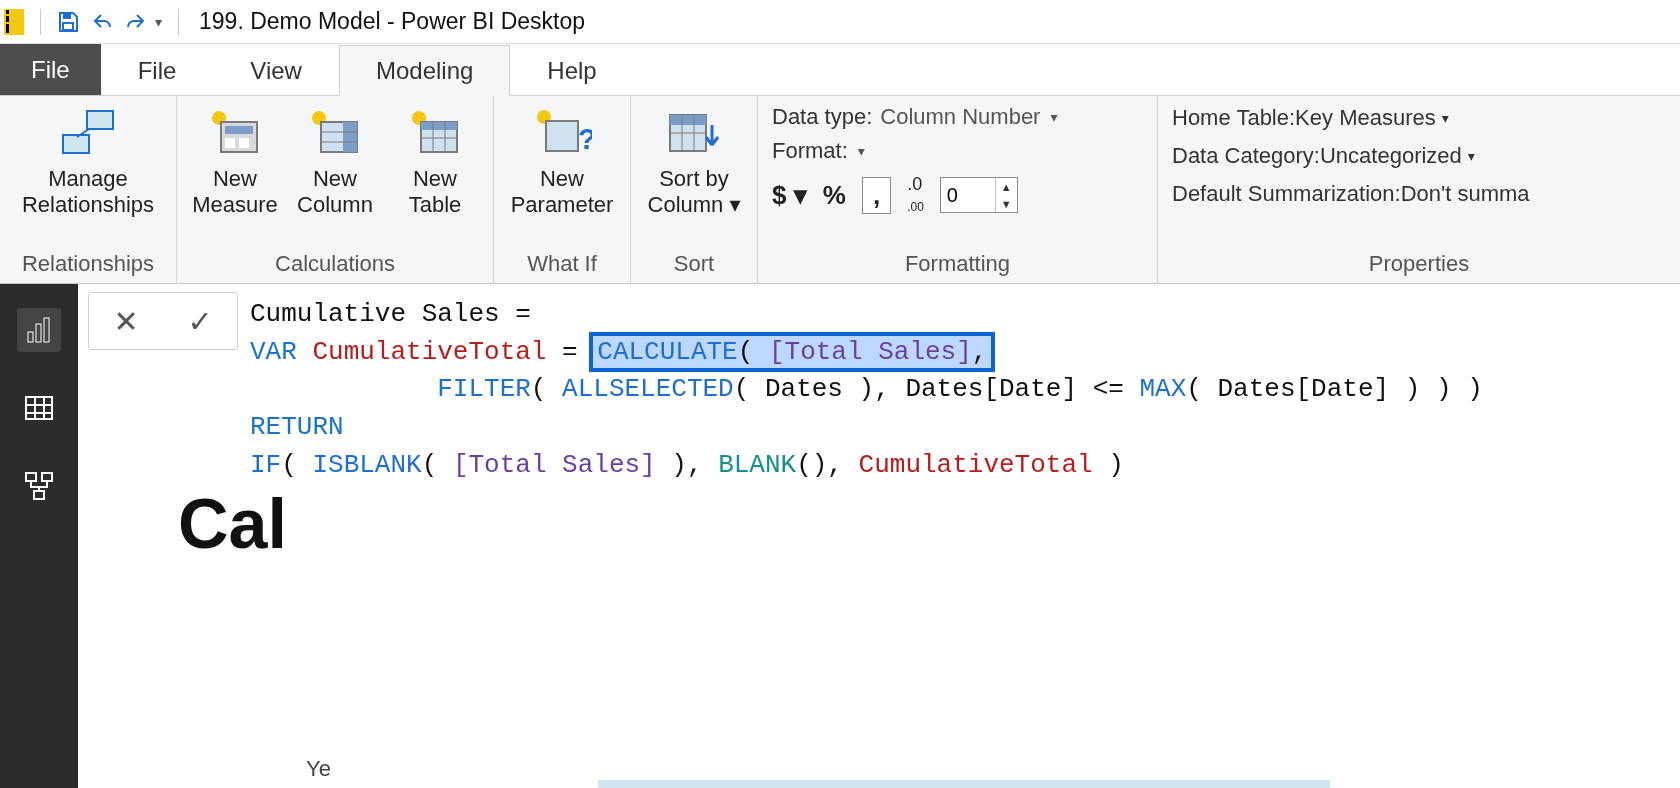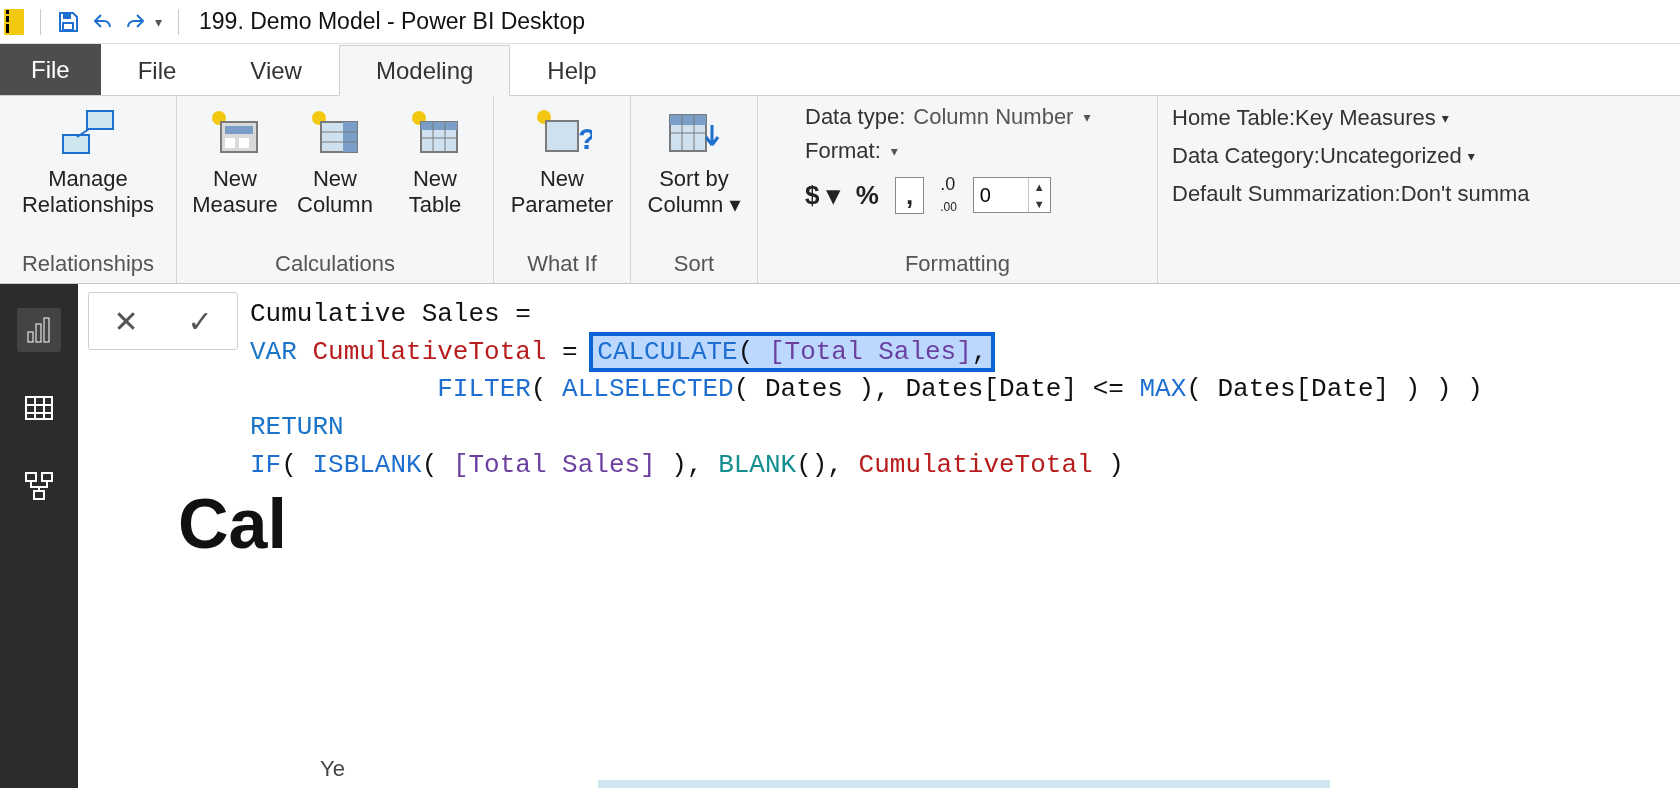--- a/index.html
+++ b/index.html
@@ -89,21 +89,21 @@
   .kw-var{color:#1a74c7;} .kw-ret{color:#1a74c7;}
   .nm-green{color:#b91c1c;} .fn-blue{color:#1f6fd0;}
   .field{color:#6b3fa0;} .lit-teal{color:#148f8f;}
   .hl{ background:#bcd8ff; outline:4px solid #0b63d6; padding:1px 4px; }
 
   .report-fragment {
     position:absolute; left:100px; top:200px; font-size:70px; font-weight:900; color:#111;
     font-family:Arial, sans-serif; width:160px; overflow:hidden; white-space:nowrap;
   }
   .axis-label {
-    position:absolute; left:242px; bottom:6px; font-size:22px; color:#444;text-align:right;
+    position:absolute; left:228px; bottom:6px; font-size:22px; color:#444;text-align:right;
   }
   .shadow-panel{
     position:absolute; left:88px; top:104px; width:168px; height:430px;
     box-shadow:0 4px 16px rgba(0,0,0,0.25); background:#fff; z-index:-1;
   }
   .bottom-scrubbish{
     position:absolute; left:520px; right:350px; bottom:0; height:8px;
     background:#cfe6ef;
   }
 </style>
@@ -238,21 +238,21 @@
           </svg>
         </div>
         <div class="label"><span>Sort by
 Column</span><span class="dd"> ▾</span></div>
       </div>
     </div>
     <div class="group-label">Sort</div>
   </div>
 
   <div class="ribbon-group" style="min-width:400px;">
-    <div style="flex:1; display:flex; flex-direction:column; justify-content:flex-start; gap:4px;margin-left:33px;">
+    <div style="flex:1; display:flex; flex-direction:column; justify-content:flex-start; gap:4px;">
       <div class="fmt-line">
         <span>Data type: </span>
         <span style="color:#555">Column Number</span>
         <span class="dd">▾</span>
       </div>
       <div class="fmt-line">
         <span>Format: </span>
         <span class="dd">▾</span>
       </div>
       <div class="fmt-btnrow">
@@ -282,20 +282,21 @@
       <div class="props-line">
         <span>Data Category: </span>
         <span>Uncategorized</span>
         <span class="dd">▾</span>
       </div>
       <div class="props-line">
         <span>Default Summarization: </span>
         <span>Don't summa</span>
       </div>
     </div>
+    <div class="group-label">Properties</div>
   </div>
 </div>
 
 <div class="workspace">
   <div class="leftbar">
     <div class="navbtn" style="background:#444;border-radius:3px;">
       <svg width="32" height="32" viewBox="0 0 32 32">
           <rect x="5" y="18" width="5" height="10"></rect>
           <rect x="13" y="10" width="5" height="18"></rect>
           <rect x="21" y="4" width="5" height="24"></rect>

